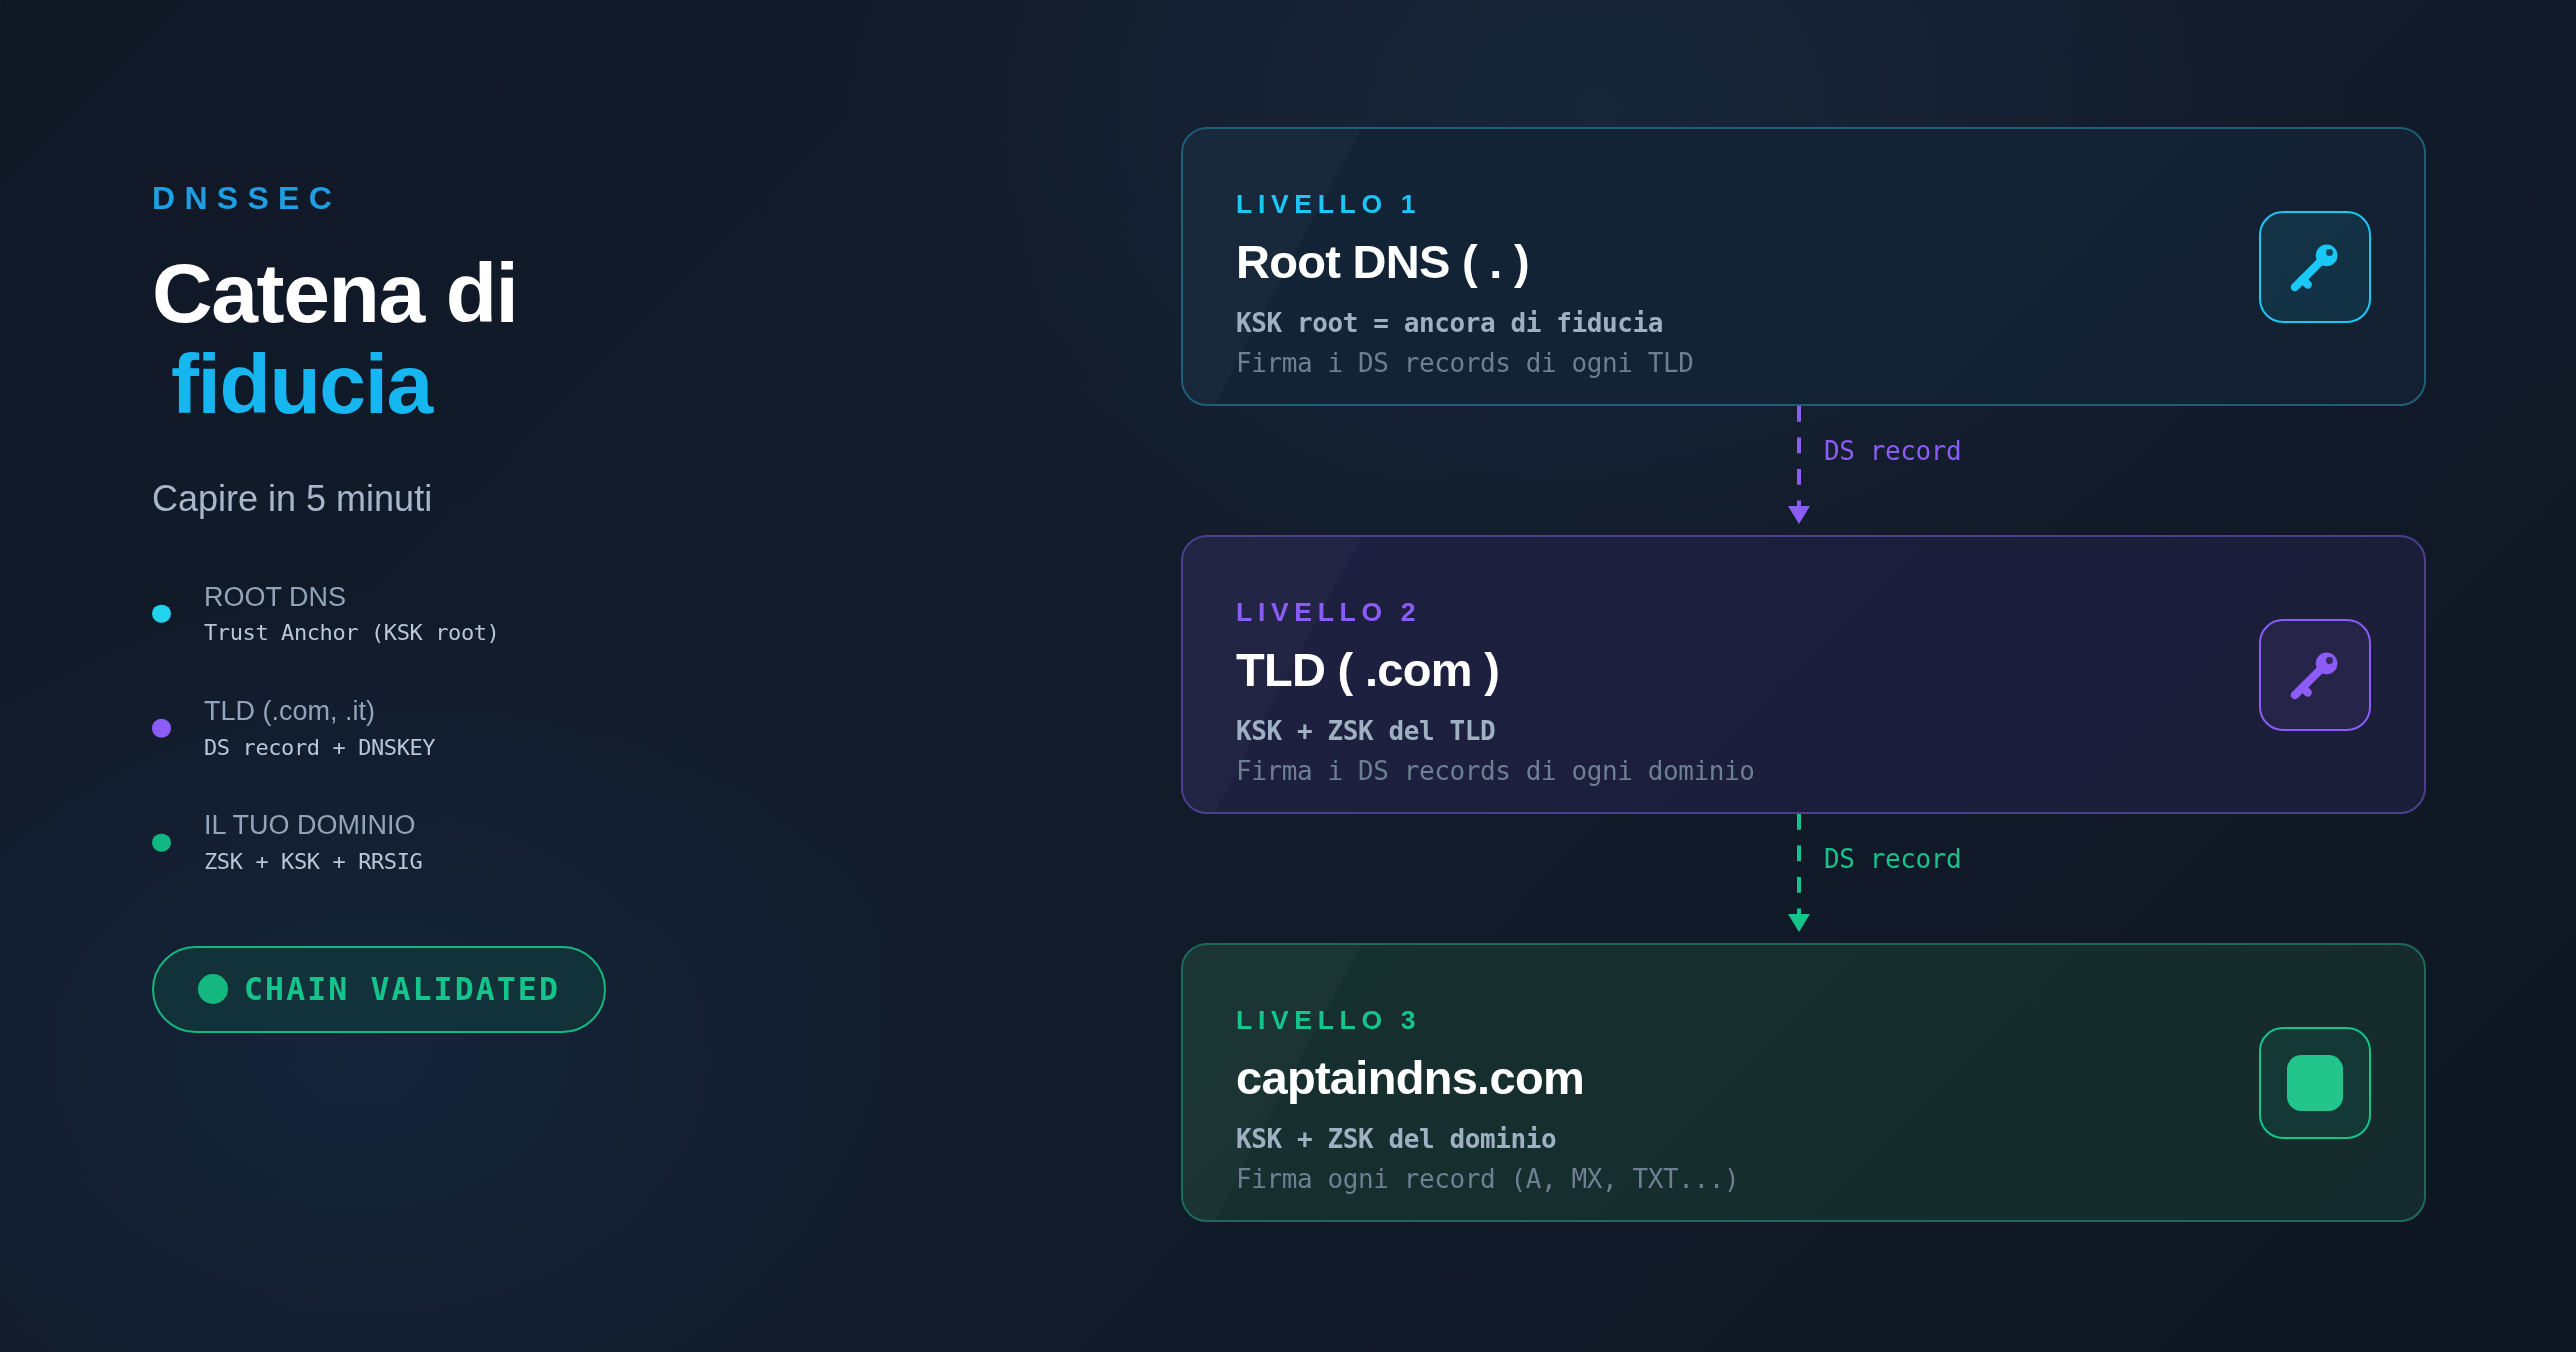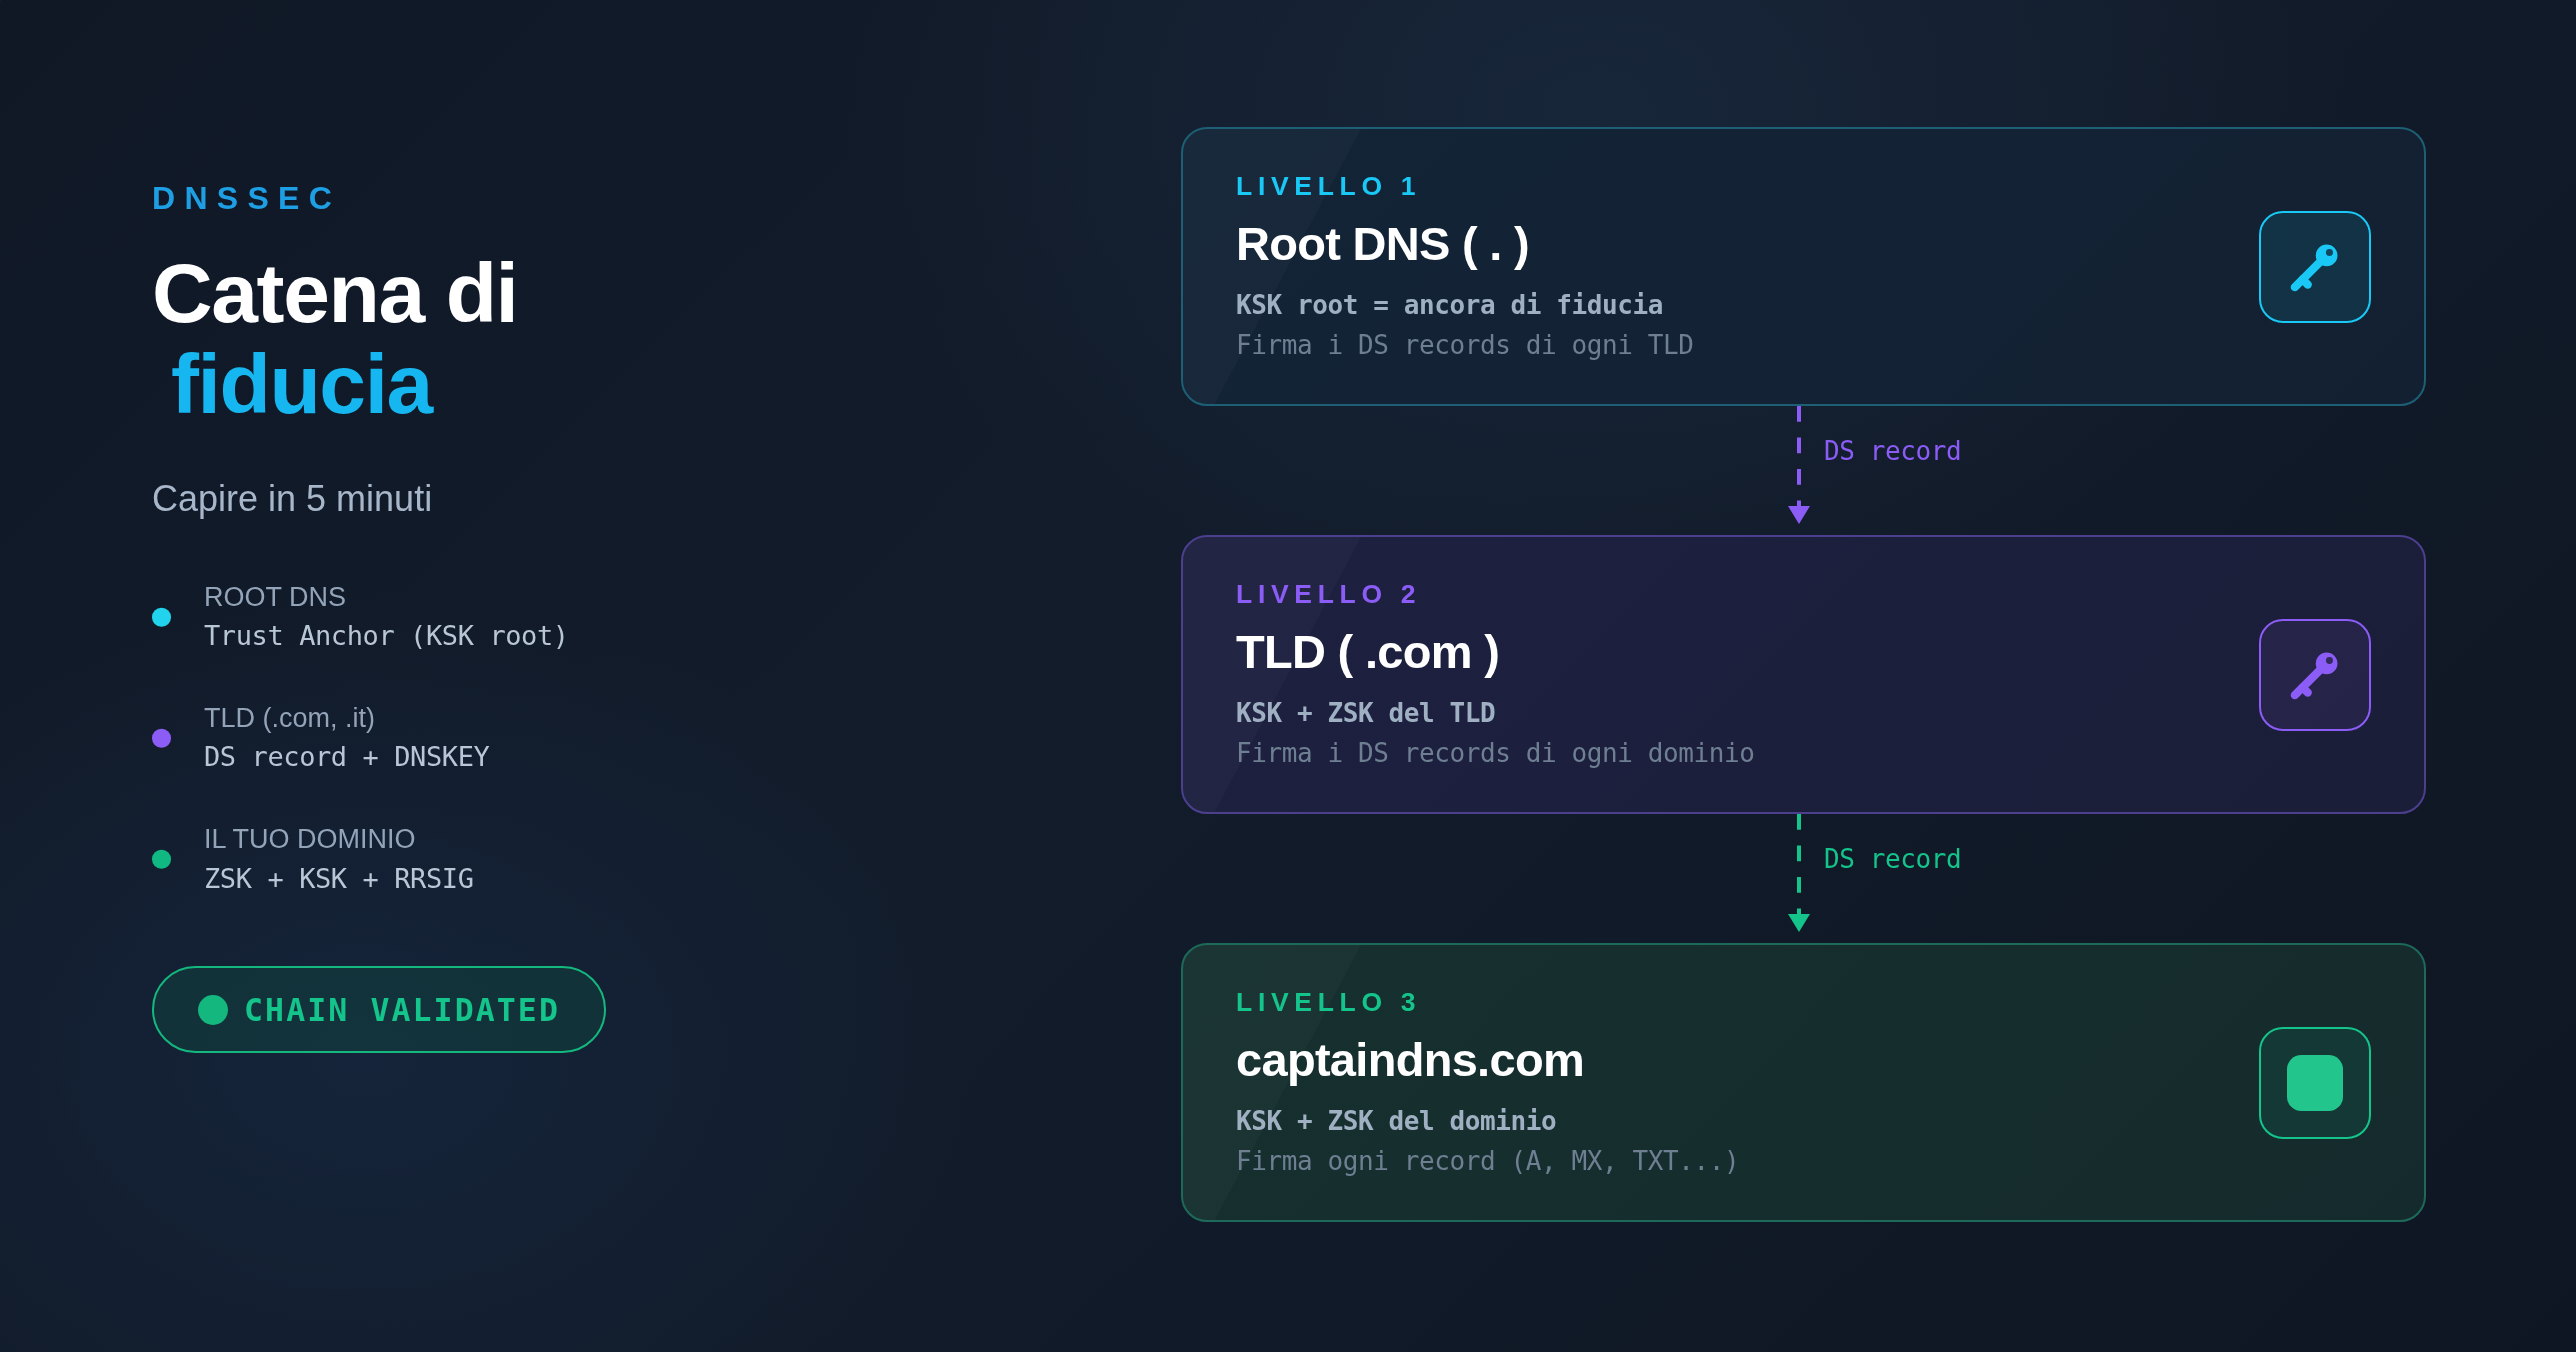--- a/index.html
+++ b/index.html
@@ -53,21 +53,21 @@
   .legend-item:last-child { margin-bottom:0; }
   .legend-dot {
     position:absolute; left:0; top:50%;
     transform:translateY(-50%);
     width:18.6px; height:18.6px; border-radius:50%;
   }
   .legend-title {
     font-size:27px; color:#93a3b8; line-height:1.3; font-weight:normal;
   }
   .legend-sub {
-    font-size:27px; color:#b9c6d6; line-height:1.35;
+    font-size:22px; color:#b9c6d6; line-height:1.35;
     font-family:"DejaVu Sans Mono", monospace;
     margin-top:3.6px; letter-spacing:-0.4px;
   }
 
   
   #badge {
     margin-top:69px;
     display:inline-flex; align-items:center; gap:16px;
     height:87px; padding:0 44px;
     border:2.9px solid #14b87e;
@@ -77,21 +77,21 @@
   #badge-dot { width:30px; height:30px; border-radius:50%; background:#14b87e; }
   #badge-label {
     font-family:"DejaVu Sans Mono", monospace;
     font-size:31.5px; font-weight:bold; letter-spacing:2.1px; color:#14c48a;
   }
 
   
   .card {
     position:absolute; left:1181px; width:1245px;
     border-radius:26px; border:2.1px solid;
-    padding:44px 53px;
+    padding:62px 53px;
     overflow:hidden;
   }
   .card::after{
     content:""; position:absolute; inset:0; pointer-events:none;
     background:linear-gradient(118deg, rgba(255,255,255,0.022) 0 157px, rgba(0,0,0,0) 157px 372px);
   }
   #card-1 { top:127px;  height:279px; background:linear-gradient(135deg,#132437 0%,#132032 100%); border-color:#1d5f74; }
   #card-2 { top:535px;  height:279px; background:linear-gradient(135deg,#1d2040 0%,#1b1e38 100%); border-color:#4c3f8e; }
   #card-3 { top:943px; height:279px; background:linear-gradient(135deg,#16302f 0%,#152a2c 100%); border-color:#1d6a5b; }
 

